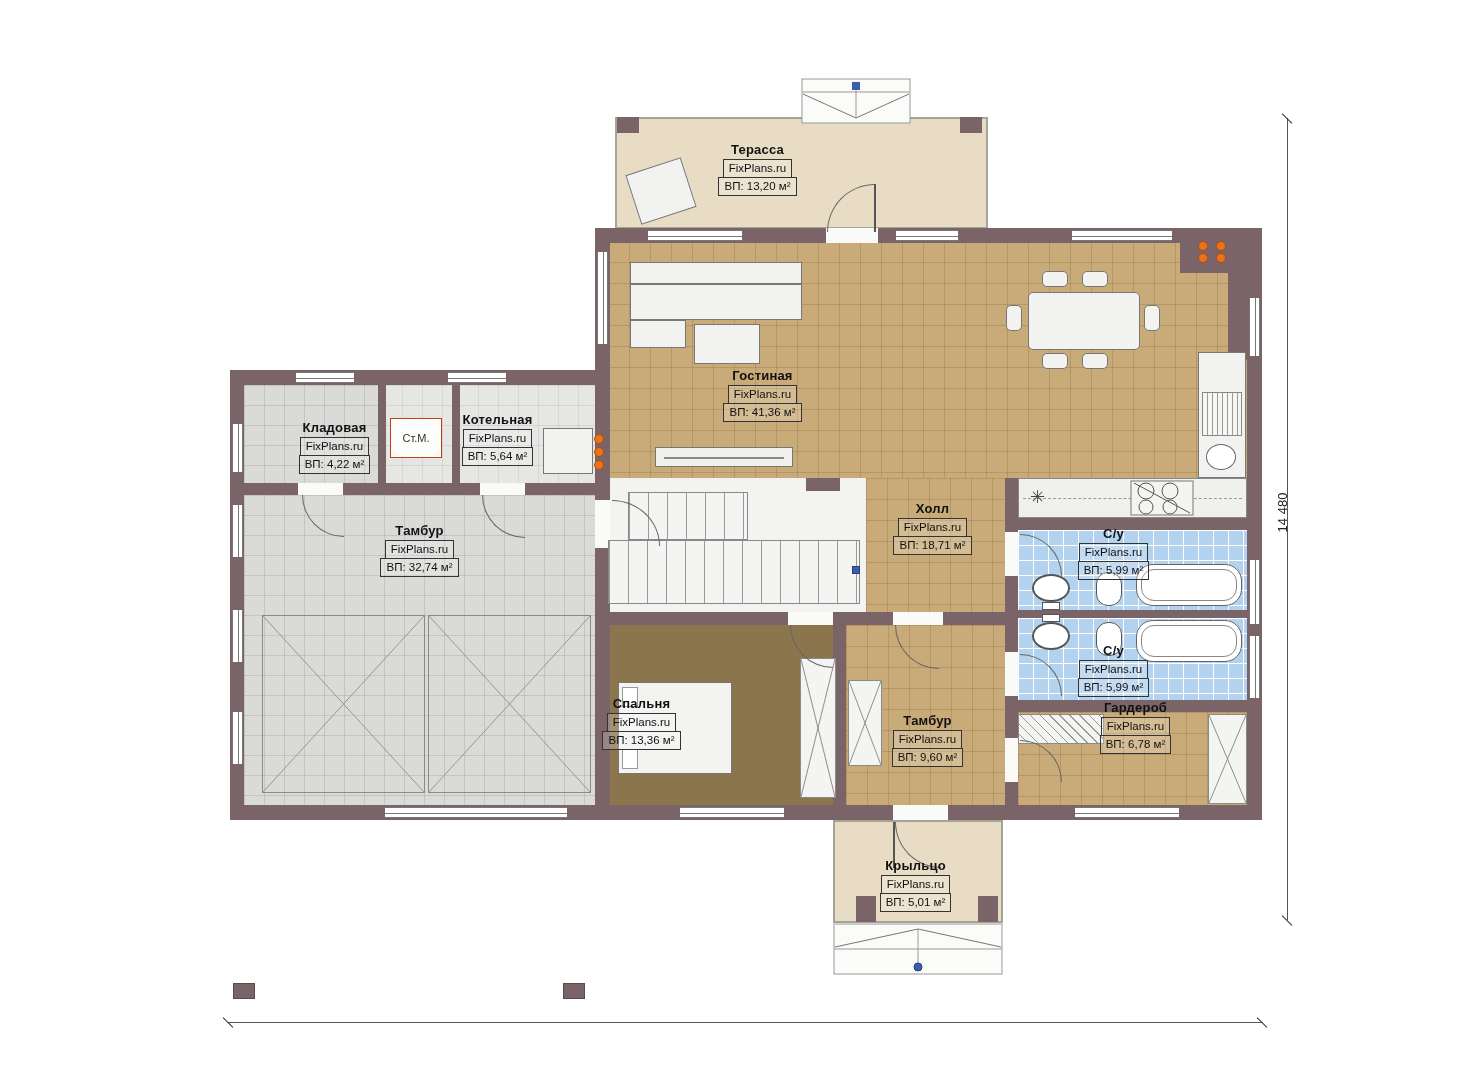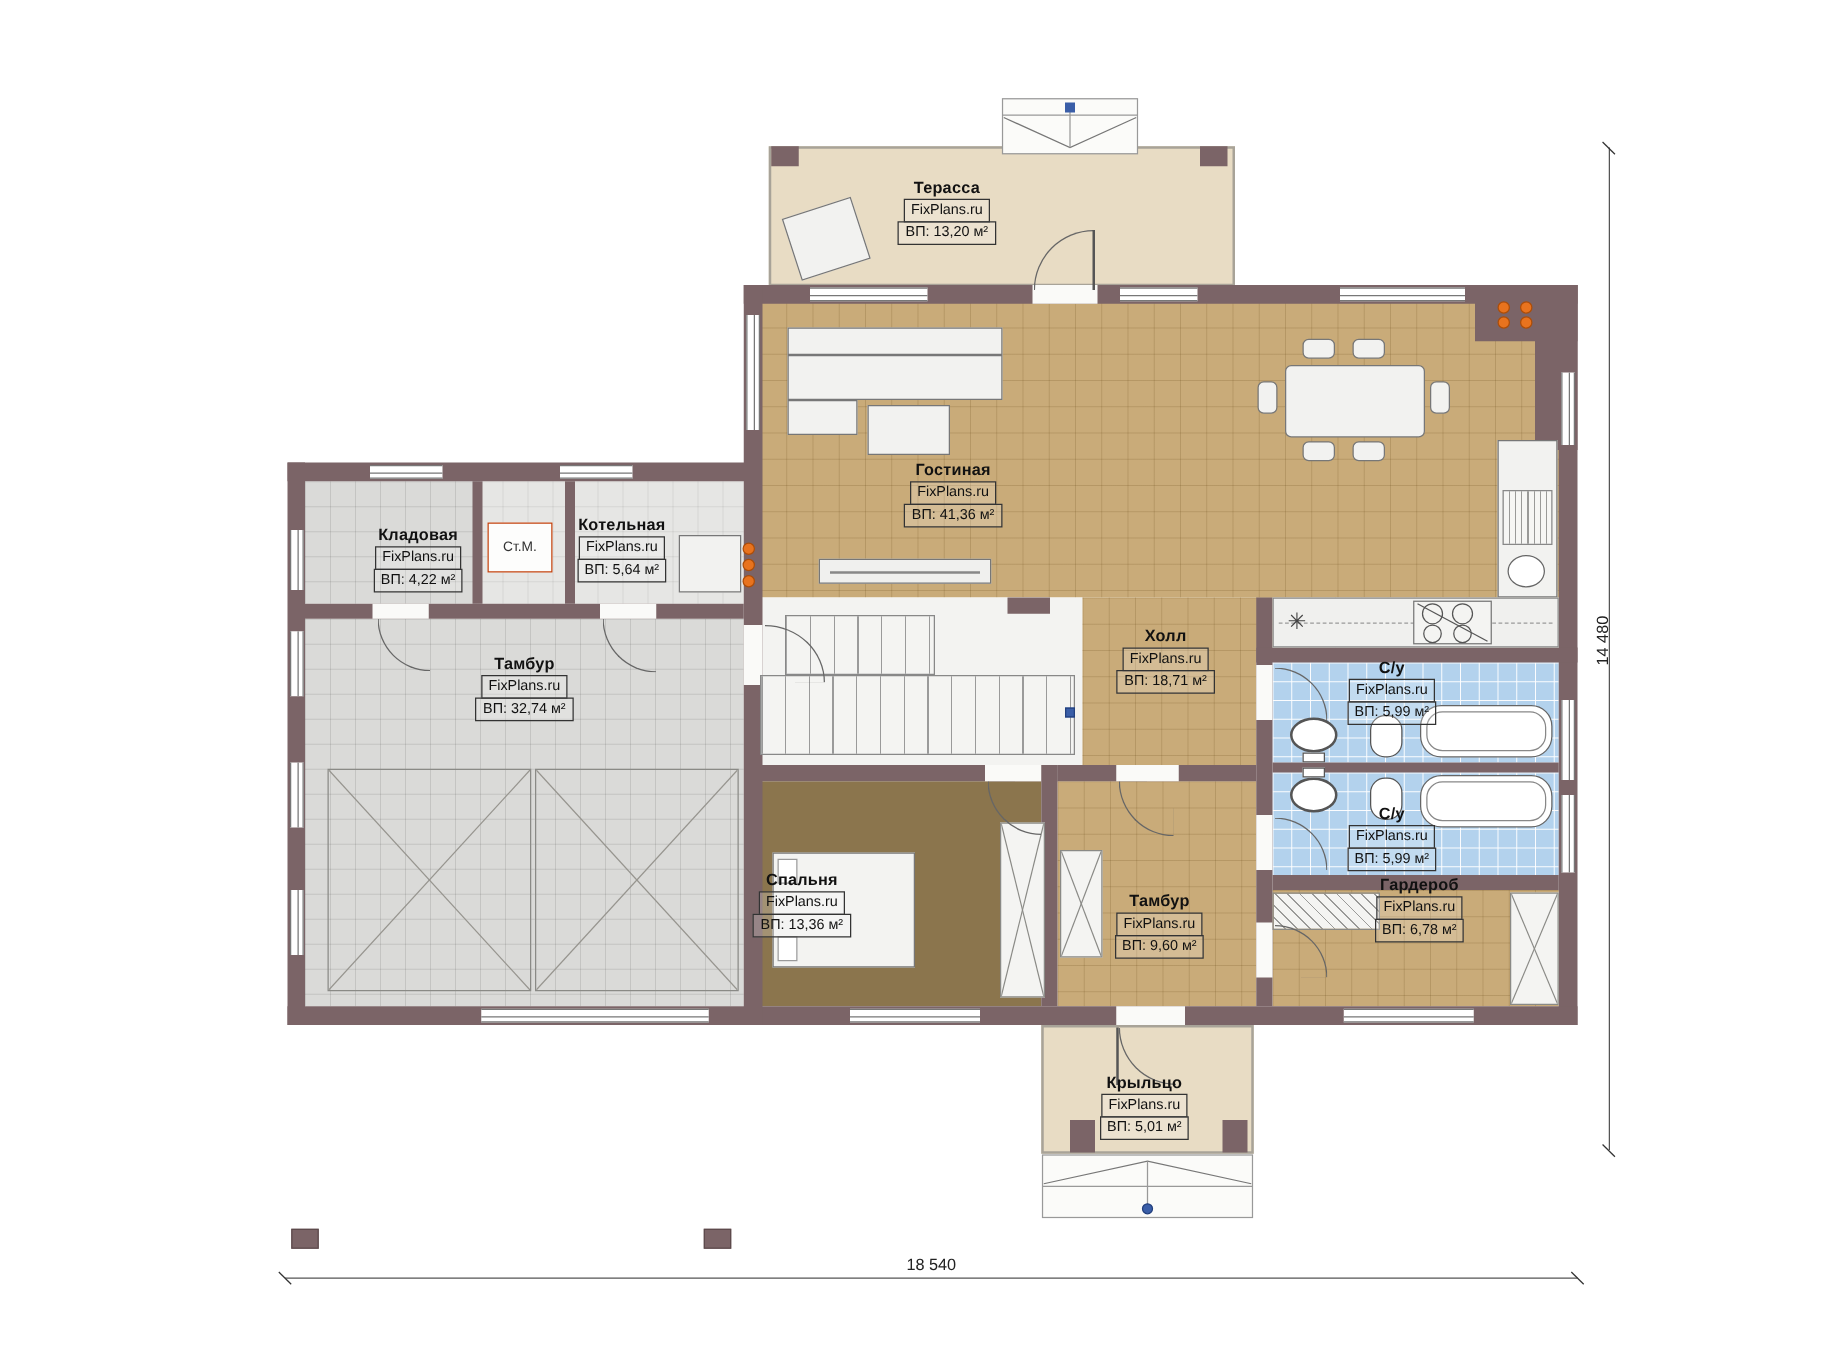--- a/index.html
+++ b/index.html
@@ -318,19 +318,18 @@
   </div>
   <div class="room-label" style="left:858px;top:858px;width:115px">
     <div class="rname">Крыльцо</div>
     <div class="rbox">FixPlans.ru</div>
     <div class="rbox">ВП: 5,01 м²</div>
   </div>
 
   <div class="dimline" style="left:228px;top:1022px;width:1034px;height:1px"></div>
   <div class="tick" style="left:221px;top:1022px"></div>
   <div class="tick" style="left:1255px;top:1022px"></div>
-  <div class="dimtext" style="left:228px;top:1004px;width:1034px;text-align:center">18 540</div>
   <div class="dimline" style="left:1287px;top:118px;width:1px;height:802px"></div>
   <div class="tick" style="left:1280px;top:118px"></div>
   <div class="tick" style="left:1280px;top:920px"></div>
   <div class="dimtext" style="left:1252px;top:505px;width:60px;text-align:center;transform:rotate(-90deg)">14 480</div>
 
 </div>
 
 </body></html>

